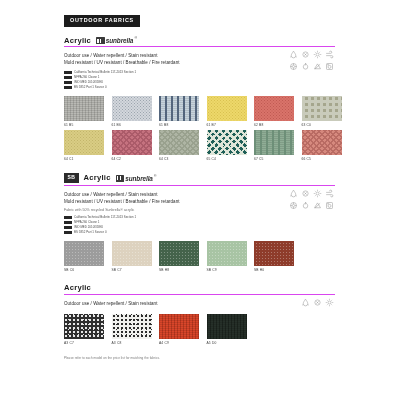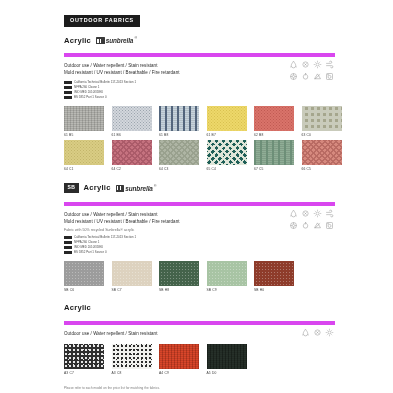--- a/index.html
+++ b/index.html
@@ -34,22 +34,22 @@
     line-height:1;
     margin-bottom:10px;
   }
 
   
   .section{ position:relative; margin-bottom:2px; }
   .sec-head{
     display:flex;
     align-items:center;
     gap:5px;
-    padding-bottom:9px;
-    border-bottom:4px solid #d946ef;
+    padding-bottom:2px;
+    border-bottom:1px solid #d946ef;
   }
   .sb-badge{
     background:#2b2b2b;
     color:#fff;
     font-size:5px;
     font-weight:bold;
     letter-spacing:.4px;
     line-height:1;
     padding:2.6px 3.4px 2.4px 3.4px;
   }

